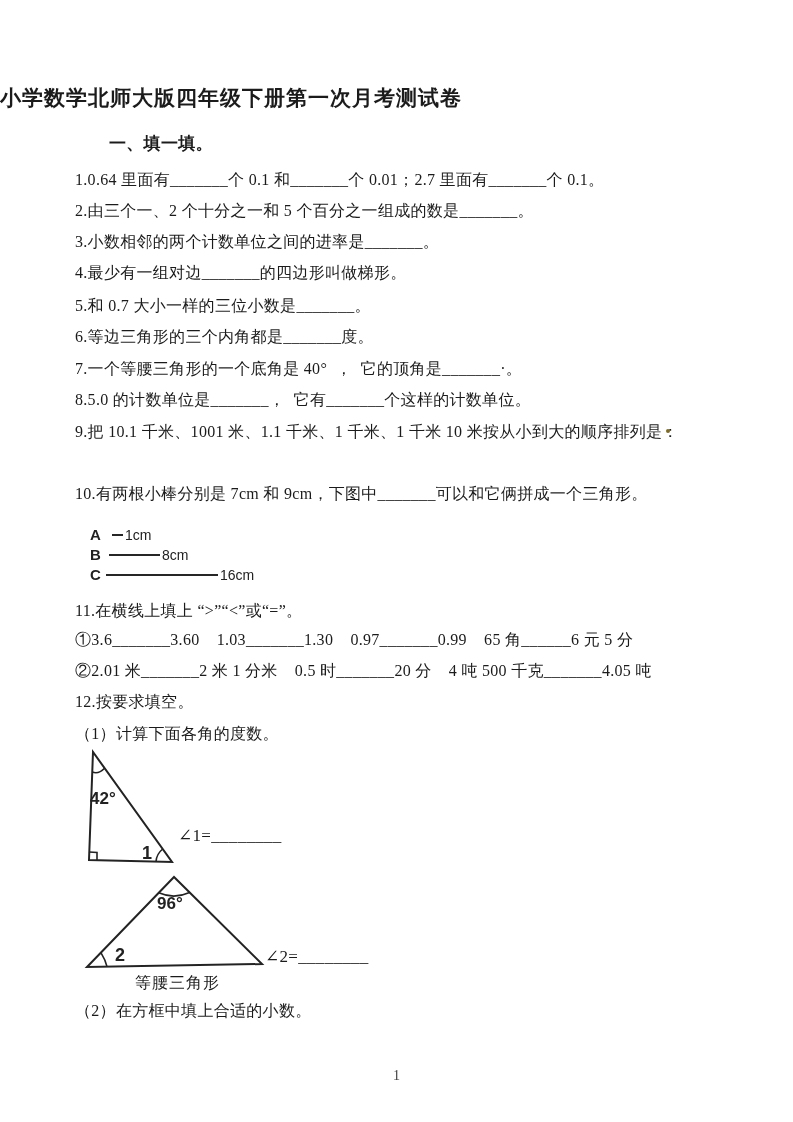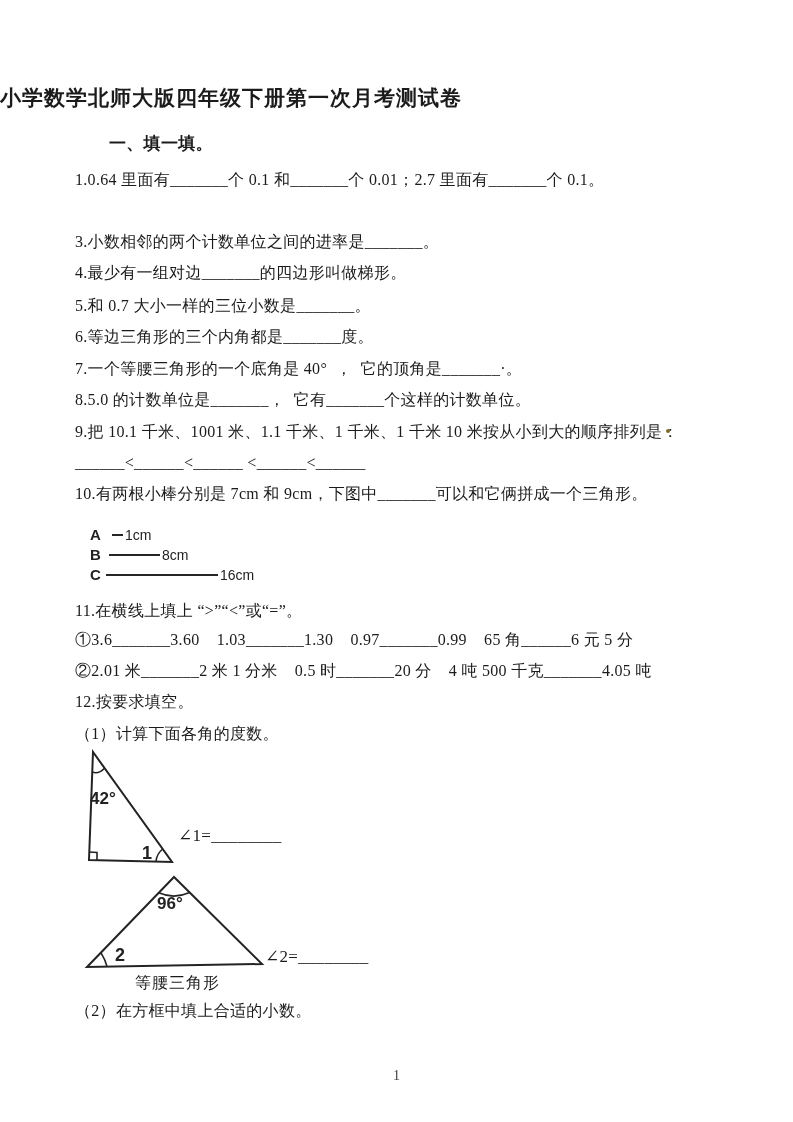--- a/index.html
+++ b/index.html
@@ -83,29 +83,29 @@
 </head>
 <body>
 
 <div class="page">
 
   <div class="doc-title">小学数学北师大版四年级下册第一次月考测试卷</div>
 
   <div class="line section-heading" style="top:134px">一、填一填。</div>
 
   <div class="line" style="top:170px">1.0.64 里面有_______个 0.1 和_______个 0.01；2.7 里面有_______个 0.1。</div>
+  <div class="line" style="top:201px">2.由三个一、2 个十分之一和 5 个百分之一组成的数是_______。</div>
   <div class="line" style="top:232px">3.小数相邻的两个计数单位之间的进率是_______。</div>
   <div class="line" style="top:263px">4.最少有一组对边_______的四边形叫做梯形。</div>
   <div class="line" style="top:296px">5.和 0.7 大小一样的三位小数是_______。</div>
   <div class="line" style="top:327px">6.等边三角形的三个内角都是_______度。</div>
   <div class="line" style="top:359px">7.一个等腰三角形的一个底角是 40°  ，  它的顶角是_______·。</div>
   <div class="line" style="top:390px">8.5.0 的计数单位是_______，  它有_______个这样的计数单位。</div>
   <div class="line" style="top:422px">9.把 10.1 千米、1001 米、1.1 千米、1 千米、1 千米 10 米按从小到大的顺序排列是：</div>
   <div class="stray-dot" style="left:666px; top:429px; background:#7d6b2a"></div>
-  <div class="line" style="top:453px">______&lt;______&lt;______ &lt;______&lt;______</div>
   <div class="line" style="top:484px">10.有两根小棒分别是 7cm 和 9cm，下图中_______可以和它俩拼成一个三角形。</div>
 
   <div>
     <div class="stick-row" style="left:90px; top:526px">
       <span class="stick-letter">A</span>
       <span class="stick-line" style="width:11px; margin-left:7px"></span>
       <span class="stick-len">1cm</span>
     </div>
     <div class="stick-row" style="left:90px; top:546px">
       <span class="stick-letter">B</span>

